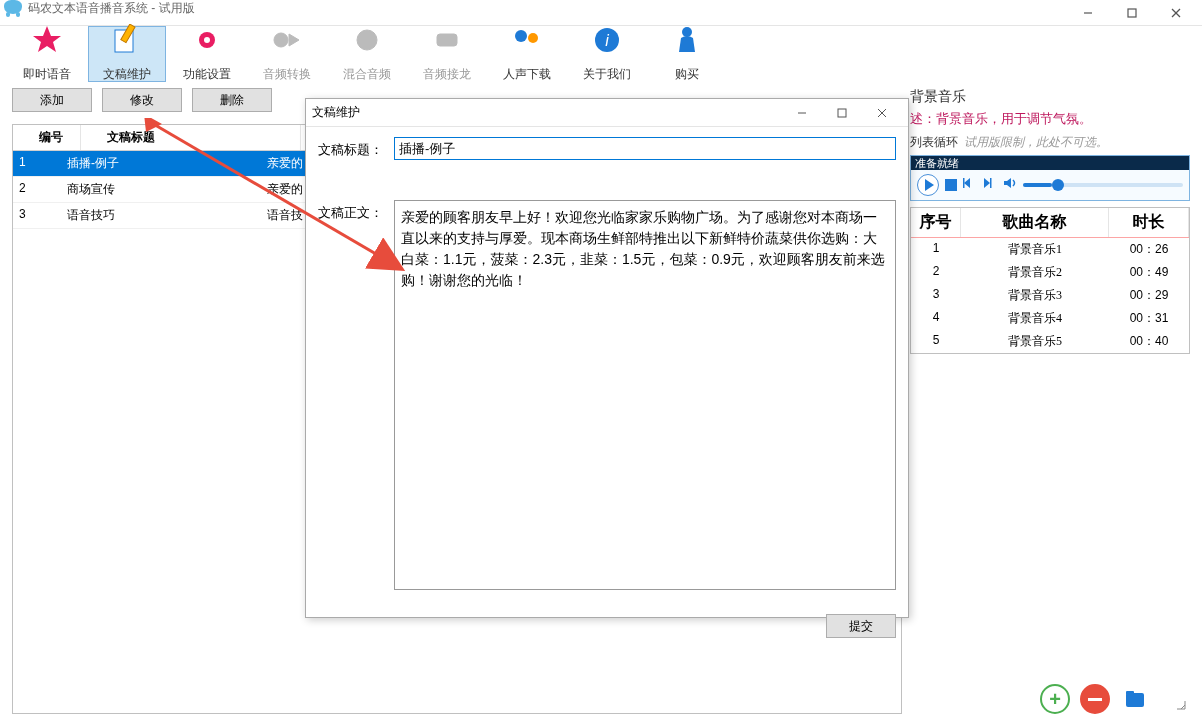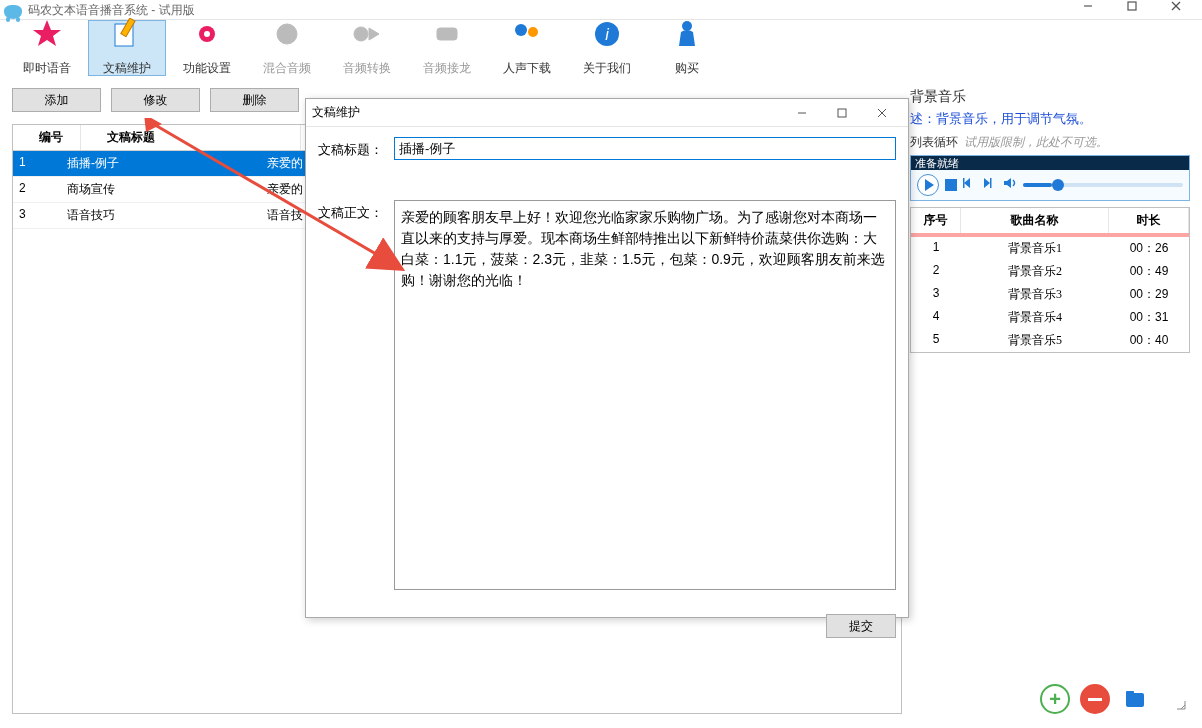--- a/index.html
+++ b/index.html
@@ -1,19 +1,19 @@
 <!DOCTYPE html>
 <html><head>
 <meta charset="utf-8">
 <style>
 * { box-sizing: border-box; margin: 0; padding: 0; font-family: "Microsoft YaHei", "SimSun", sans-serif; }
 body { background: #fff; width: 1202px; height: 728px; overflow: hidden; position: relative; }
 
 
-.titlebar { height: 20px; background: #fff; display: flex; align-items: flex-end; padding: 0 4px; border-bottom: 1px solid #e5e5e5; }
+.titlebar { height: 26px; background: #fff; display: flex; align-items: flex-start; padding: 0 4px; border-bottom: 1px solid #e5e5e5; }
 .titlebar .app-icon { width: 18px; height: 14px; background: #5cb8e6; border-radius: 40% 40% 50% 50%; margin-right: 6px; position: relative; }
 .titlebar .app-icon::before { content:""; position:absolute; left:2px; bottom:-3px; width:4px; height:5px; background:#5cb8e6; border-radius:2px;}
 .titlebar .app-icon::after { content:""; position:absolute; right:2px; bottom:-3px; width:4px; height:5px; background:#5cb8e6; border-radius:2px;}
 .titlebar .title { font-size: 12px; color: #666; }
 .titlebar .win-controls { margin-left: auto; display: flex; }
 .titlebar .win-controls div { width: 44px; height: 26px; display: flex; align-items: center; justify-content: center; font-size: 12px; color: #555; cursor: pointer; }
 .titlebar .win-controls svg { width:10px; height:10px; stroke:#555; stroke-width:1.2; fill:none; }
 
 
 .toolbar { height: 56px; padding: 0 8px; display: flex; gap: 2px; }
@@ -24,51 +24,51 @@
 .tool-btn.disabled { color:#999; }
 .tool-btn.disabled .ico svg * { fill:#bbb !important; stroke:#bbb !important;}
 
 
 .main { position: absolute; top: 88px; left: 12px; right: 12px; bottom: 10px; display: flex; }
 .left-pane { flex: 0 0 890px; position: relative; }
 .right-pane { flex: 1; padding-left: 8px; display:flex; flex-direction:column; }
 
 
 .btn-row { display: flex; gap: 10px; margin-bottom: 12px; }
-.btn { width: 89px; height: 24px; background: #e1e1e1; border: 1px solid #adadad; font-size: 12px; display: flex; align-items: center; justify-content: center; cursor: pointer; }
+.btn { width: 80px; height: 24px; background: #e1e1e1; border: 1px solid #adadad; font-size: 12px; display: flex; align-items: center; justify-content: center; cursor: pointer; }
 
 
 .grid { border: 1px solid #c0c0c0; background:#fff; height: 590px; }
 .grid-header { display: flex; background: #fff; border-bottom: 1px solid #d0d0d0; font-size: 12px; }
 .grid-header div { padding: 4px 6px; font-weight: bold; border-right: 1px solid #e5e5e5; margin-left: 20px; }
 .col-num { width: 48px; }
 .col-title { width: 200px; }
 .col-body { flex: 1; }
 .grid-row { display: flex; font-size: 12px; border-bottom: 1px solid #f0f0f0; cursor:pointer; }
 .grid-row div { padding: 4px 6px; }
 .grid-row.selected { background: #0078d7; color: #fff; }
 
 
 .sect-title { font-size: 14px; color: #333; margin-bottom: 4px; }
-.sect-desc { font-size: 13px; color: #1d4ed8; margin-bottom: 6px; }
+.sect-desc { font-size: 13px; color: #be185d; margin-bottom: 6px; }
 .radio-row { font-size: 12px; color:#999; font-style:italic; margin-bottom:4px; display:flex; gap:6px; align-items:center;}
 .radio-row .rlabel { color:#333; font-style:normal; }
 .player { border:1px solid #7eb4e1; background:#f6fbff; height:46px; position:relative; }
 .player .topbar { height:14px; background:#0a2a4a; color:#fff; font-size:11px; padding:0 4px; }
 .player .controls { display:flex; align-items:center; gap:6px; padding:4px 6px; }
 .player .big-play { width:22px; height:22px; border-radius:50%; background:#fff; border:1px solid #4a90d9; display:flex; align-items:center; justify-content:center;}
 .player .big-play::before{content:"";border-left:9px solid #1e7ad6;border-top:6px solid transparent;border-bottom:6px solid transparent;margin-left:2px;}
 .player .stop { width:12px;height:12px;background:#1e7ad6;}
 .player svg{width:14px;height:14px;fill:#1e7ad6;}
 .player .slider { flex:1; height:4px; background:#cfe3f5; position:relative; border-radius:2px;}
 .player .slider::before{content:"";position:absolute;left:0;top:0;height:100%;width:18%;background:#1e7ad6;border-radius:2px;}
 .player .slider::after{content:"";position:absolute;left:18%;top:-4px;width:12px;height:12px;border-radius:50%;background:#1e7ad6;}
 
 .music-grid { border:1px solid #c0c0c0; margin-top:6px; flex:0 0 auto;}
-.music-grid .mh { display:flex; font-size:12px; background:#fff; border-bottom:4px solid #fca5a5;}
+.music-grid .mh { display:flex; font-size:16px; background:#fff; border-bottom:1px solid #fca5a5;}
 .music-grid .mh div{padding:4px 6px; font-weight:bold; border-right:1px solid #e5e5e5; text-align:center;}
 .music-grid .mr { display:flex; font-size:12px;}
 .music-grid .mr div{padding:3px 6px; text-align:center;}
 .m-num{width:50px;} .m-name{flex:1;font-family:Liberation Serif, serif;} .m-dur{width:80px;}
 
 .bottom-icons { margin-top:auto; display:flex; justify-content:flex-end; gap:10px; padding-bottom:4px;}
 .round-btn { width:30px;height:30px;border-radius:50%;border:2px solid #888;display:flex;align-items:center;justify-content:center;cursor:pointer;}
 .round-btn.add{border-color:#4caf50;color:#4caf50;font-size:20px;font-weight:bold;}
 .round-btn.del{border-color:#e74c3c;background:#e74c3c;color:#fff;}
 .round-btn.del::before{content:"";width:14px;height:3px;background:#fff;}
@@ -141,33 +141,33 @@
         <svg viewBox="0 0 32 32">
           <circle cx="16" cy="16" r="8" fill="#e91e63"></circle>
           <circle cx="16" cy="16" r="3" fill="#fff"></circle>
         </svg>
       </div>
     <div class="lbl">功能设置</div>
   </div>
   <div class="tool-btn disabled">
     <div class="ico">
         <svg viewBox="0 0 32 32">
-          <circle cx="16" cy="16" r="10" fill="#bbb"></circle>
-        </svg>
-      </div>
-    <div class="lbl">混合音频</div>
-  </div>
-  <div class="tool-btn disabled">
-    <div class="ico">
-        <svg viewBox="0 0 32 32">
           <circle cx="10" cy="16" r="7" fill="#bbb"></circle>
           <path d="M18 10 L28 16 L18 22 Z" fill="#bbb"></path>
         </svg>
       </div>
     <div class="lbl">音频转换</div>
+  </div>
+  <div class="tool-btn disabled">
+    <div class="ico">
+        <svg viewBox="0 0 32 32">
+          <circle cx="16" cy="16" r="10" fill="#bbb"></circle>
+        </svg>
+      </div>
+    <div class="lbl">混合音频</div>
   </div>
   <div class="tool-btn disabled">
     <div class="ico">
         <svg viewBox="0 0 32 32">
           <rect x="6" y="10" width="20" height="12" rx="3" fill="#bbb"></rect>
         </svg>
       </div>
     <div class="lbl">音频接龙</div>
   </div>
   <div class="tool-btn">

